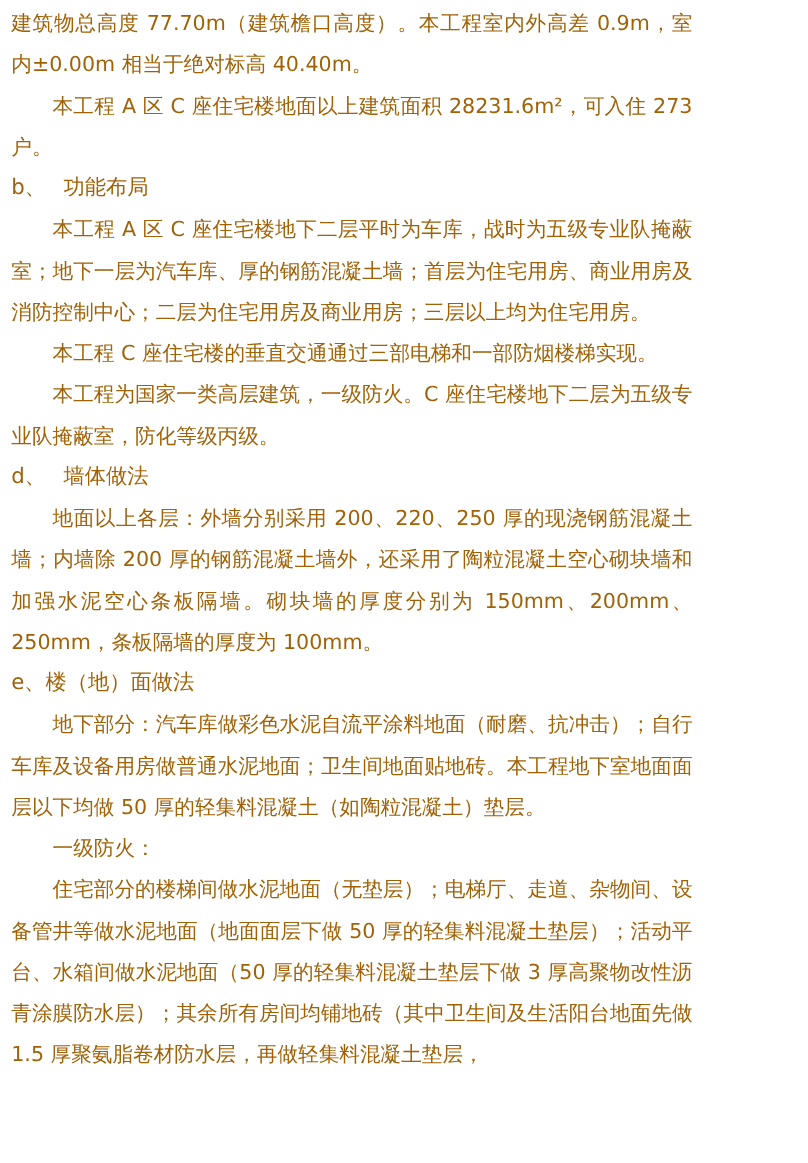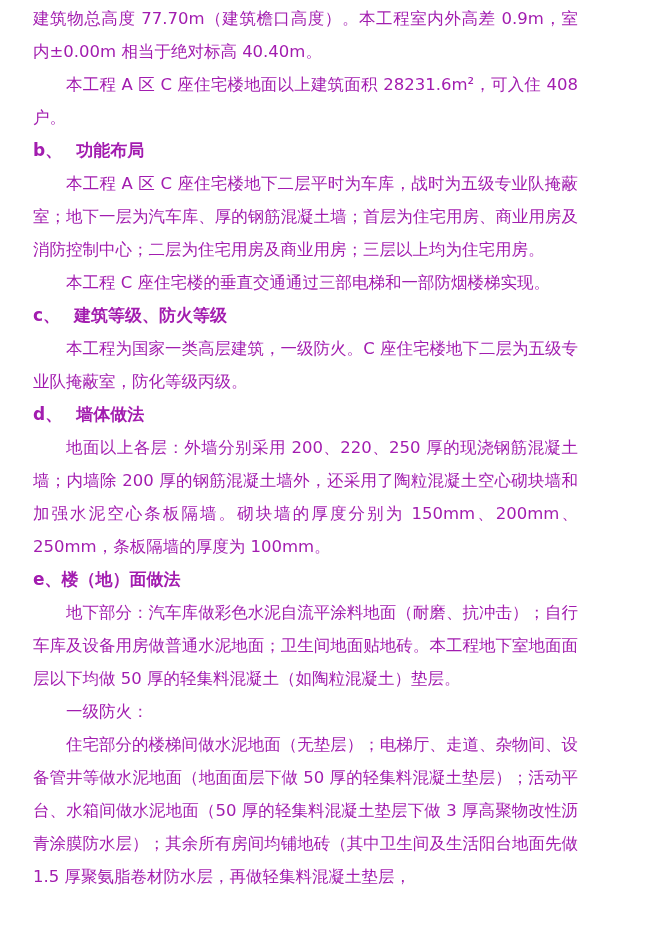--- a/index.html
+++ b/index.html
@@ -11,66 +11,64 @@
     width: 646px;
     height: 930px;
     overflow: hidden;
   }
   .page {
     box-sizing: border-box;
     width: 562px;
     height: 930px;
     padding: 2px 8px 0 9px;
     background: #ffffff;
-    color: #a21caf;
+    color: #a16207;
     font-family: "DejaVu Sans", sans-serif;
     font-size: 16.5px;
     line-height: 33px;
-    margin-left: 24px;
   }
   .para {
     margin: 0;
     text-align: justify;
     text-indent: 2em;
   }
   .para.noindent {
     text-indent: 0;
   }
   .heading {
     margin: 0;
-    font-weight: bold;
+    font-weight: normal;
     font-size: 17px;
     line-height: 33px;
   }
   .heading .hlabel {
     display: inline-block;
   }
   .heading.gap .hlabel {
     margin-right: 14px;
   }
   .heading.nogap .hlabel {
     margin-right: 0;
   }
 </style>
 </head>
 <body>
 
 <div class="page">
 
   <p class="para noindent">建筑物总高度 77.70m（建筑檐口高度）。本工程室内外高差 0.9m，室内±0.00m 相当于绝对标高 40.40m。</p>
 
-  <p class="para">本工程 A 区 C 座住宅楼地面以上建筑面积 28231.6m²，可入住 408 户。</p>
+  <p class="para">本工程 A 区 C 座住宅楼地面以上建筑面积 28231.6m²，可入住 273 户。</p>
 
   <h3 class="heading gap"><span class="hlabel">b、</span><span class="htitle">功能布局</span></h3>
 
   <p class="para">本工程 A 区 C 座住宅楼地下二层平时为车库，战时为五级专业队掩蔽室；地下一层为汽车库、厚的钢筋混凝土墙；首层为住宅用房、商业用房及消防控制中心；二层为住宅用房及商业用房；三层以上均为住宅用房。</p>
 
   <p class="para">本工程 C 座住宅楼的垂直交通通过三部电梯和一部防烟楼梯实现。</p>
 
-  <h3 class="heading gap"><span class="hlabel">c、</span><span class="htitle">建筑等级、防火等级</span></h3>
 
   <p class="para">本工程为国家一类高层建筑，一级防火。C 座住宅楼地下二层为五级专业队掩蔽室，防化等级丙级。</p>
 
   <h3 class="heading gap"><span class="hlabel">d、</span><span class="htitle">墙体做法</span></h3>
 
 
   <p class="para">地面以上各层：外墙分别采用 200、220、250 厚的现浇钢筋混凝土墙；内墙除 200 厚的钢筋混凝土墙外，还采用了陶粒混凝土空心砌块墙和加强水泥空心条板隔墙。砌块墙的厚度分别为 150mm、200mm、250mm，条板隔墙的厚度为 100mm。</p>
 
 
   <h3 class="heading nogap"><span class="hlabel">e、</span><span class="htitle">楼（地）面做法</span></h3>

